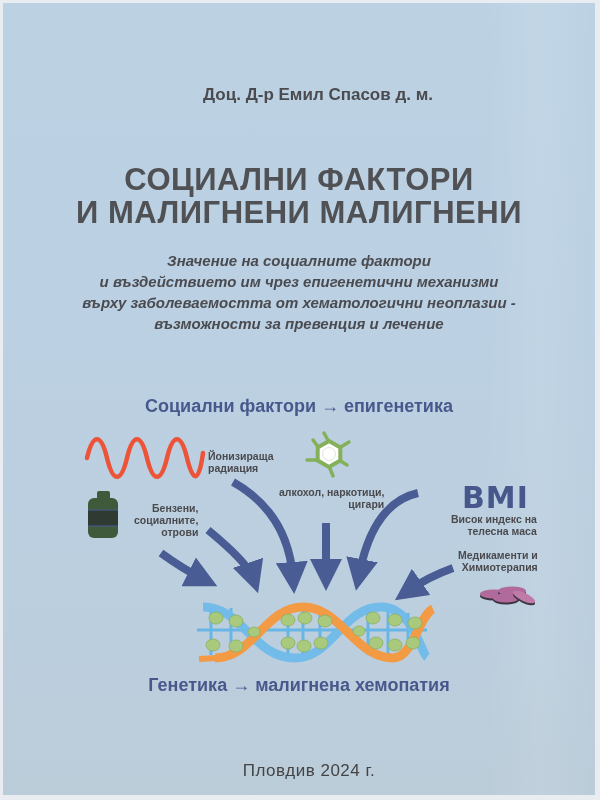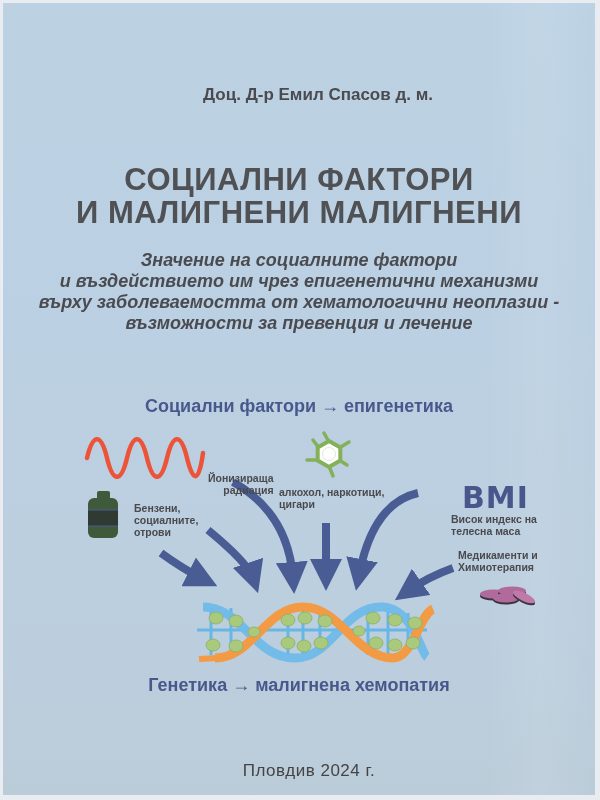--- a/index.html
+++ b/index.html
@@ -24,33 +24,33 @@
       text-align: center; font-weight: bold; font-size: 17px; color: #4b4b4f;
       padding-left: 30px; box-sizing: border-box;
     }
     .title {
       position: absolute; left: 0; width: 592px; top: 160px;
       text-align: center; font-weight: bold; font-size: 31px; line-height: 33px;
       color: #505155; letter-spacing: 0.5px;
     }
     .subtitle {
       position: absolute; left: 0; width: 592px; top: 247px;
-      text-align: center; font-style: italic; font-weight: bold; font-size: 18px; line-height: 21px;
+      text-align: center; font-style: italic; font-weight: bold; font-size: 15px; line-height: 21px;
       color: #4a4b50;
     }
     .subtitle div { white-space: nowrap; }
     .heading-blue {
       position: absolute; left: 0; width: 592px; text-align: center;
       font-weight: bold; font-size: 18px; color: #48588c;
     }
     .h-top { top: 393px; }
     .h-bottom { top: 672px; }
     .label {
       position: absolute; font-weight: bold; font-size: 10.5px; line-height: 12px;
-      color: #4a4a4e; text-align: left; white-space: nowrap;
+      color: #4a4a4e; text-align: right; white-space: nowrap;
     }
     .bmi {
       position: absolute; left: 459px; top: 477px; font-weight: 900; font-size: 30px;
       color: #47578c; letter-spacing: 1px; font-family: "DejaVu Sans", sans-serif;
     }
     .city {
       position: absolute; left: 0; width: 592px; top: 758px; text-align: center;
       font-size: 17px; color: #444; letter-spacing: 0.5px; padding-left: 20px; box-sizing: border-box;
     }
     svg.art { position: absolute; left: 0; top: 0; }
@@ -165,21 +165,21 @@
         <ellipse cx="370" cy="615" rx="7" ry="6"></ellipse>
         <ellipse cx="373" cy="640" rx="7" ry="6"></ellipse>
         <ellipse cx="392" cy="617" rx="7" ry="6"></ellipse>
         <ellipse cx="392" cy="642" rx="7" ry="6"></ellipse>
         <ellipse cx="412" cy="620" rx="7" ry="6"></ellipse>
         <ellipse cx="410" cy="640" rx="7" ry="6"></ellipse>
       </g>
     </g>
   </svg>
 
-  <div class="label" style="left:205px; top:447px; text-align:right;margin-top:22px;">
+  <div class="label" style="left:205px; top:447px; text-align:left;">
     <div>Йонизираща</div>
     <div>радиация</div>
   </div>
 
   <div class="label" style="left:131px; top:499px;">
     <div>Бензени,</div>
     <div>социалните,</div>
     <div>отрови</div>
   </div>
 

